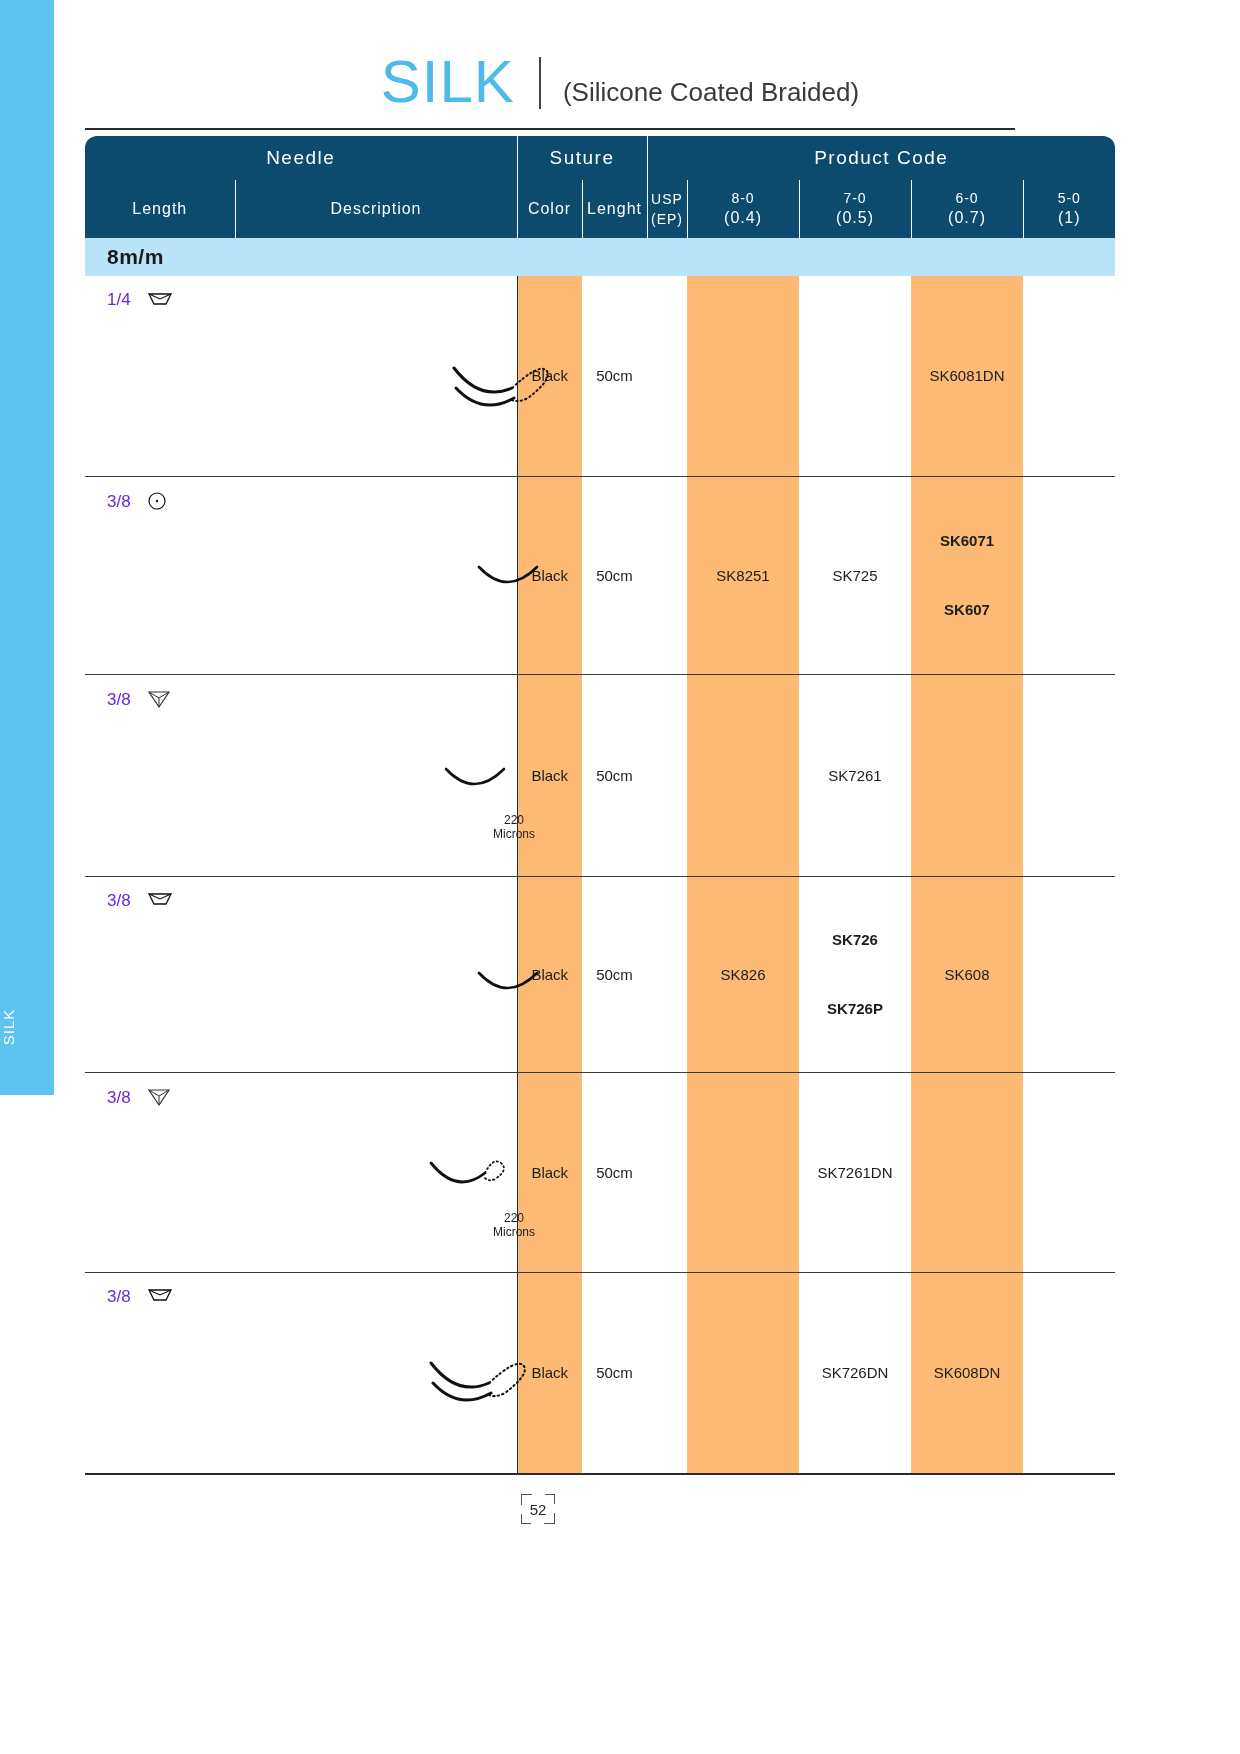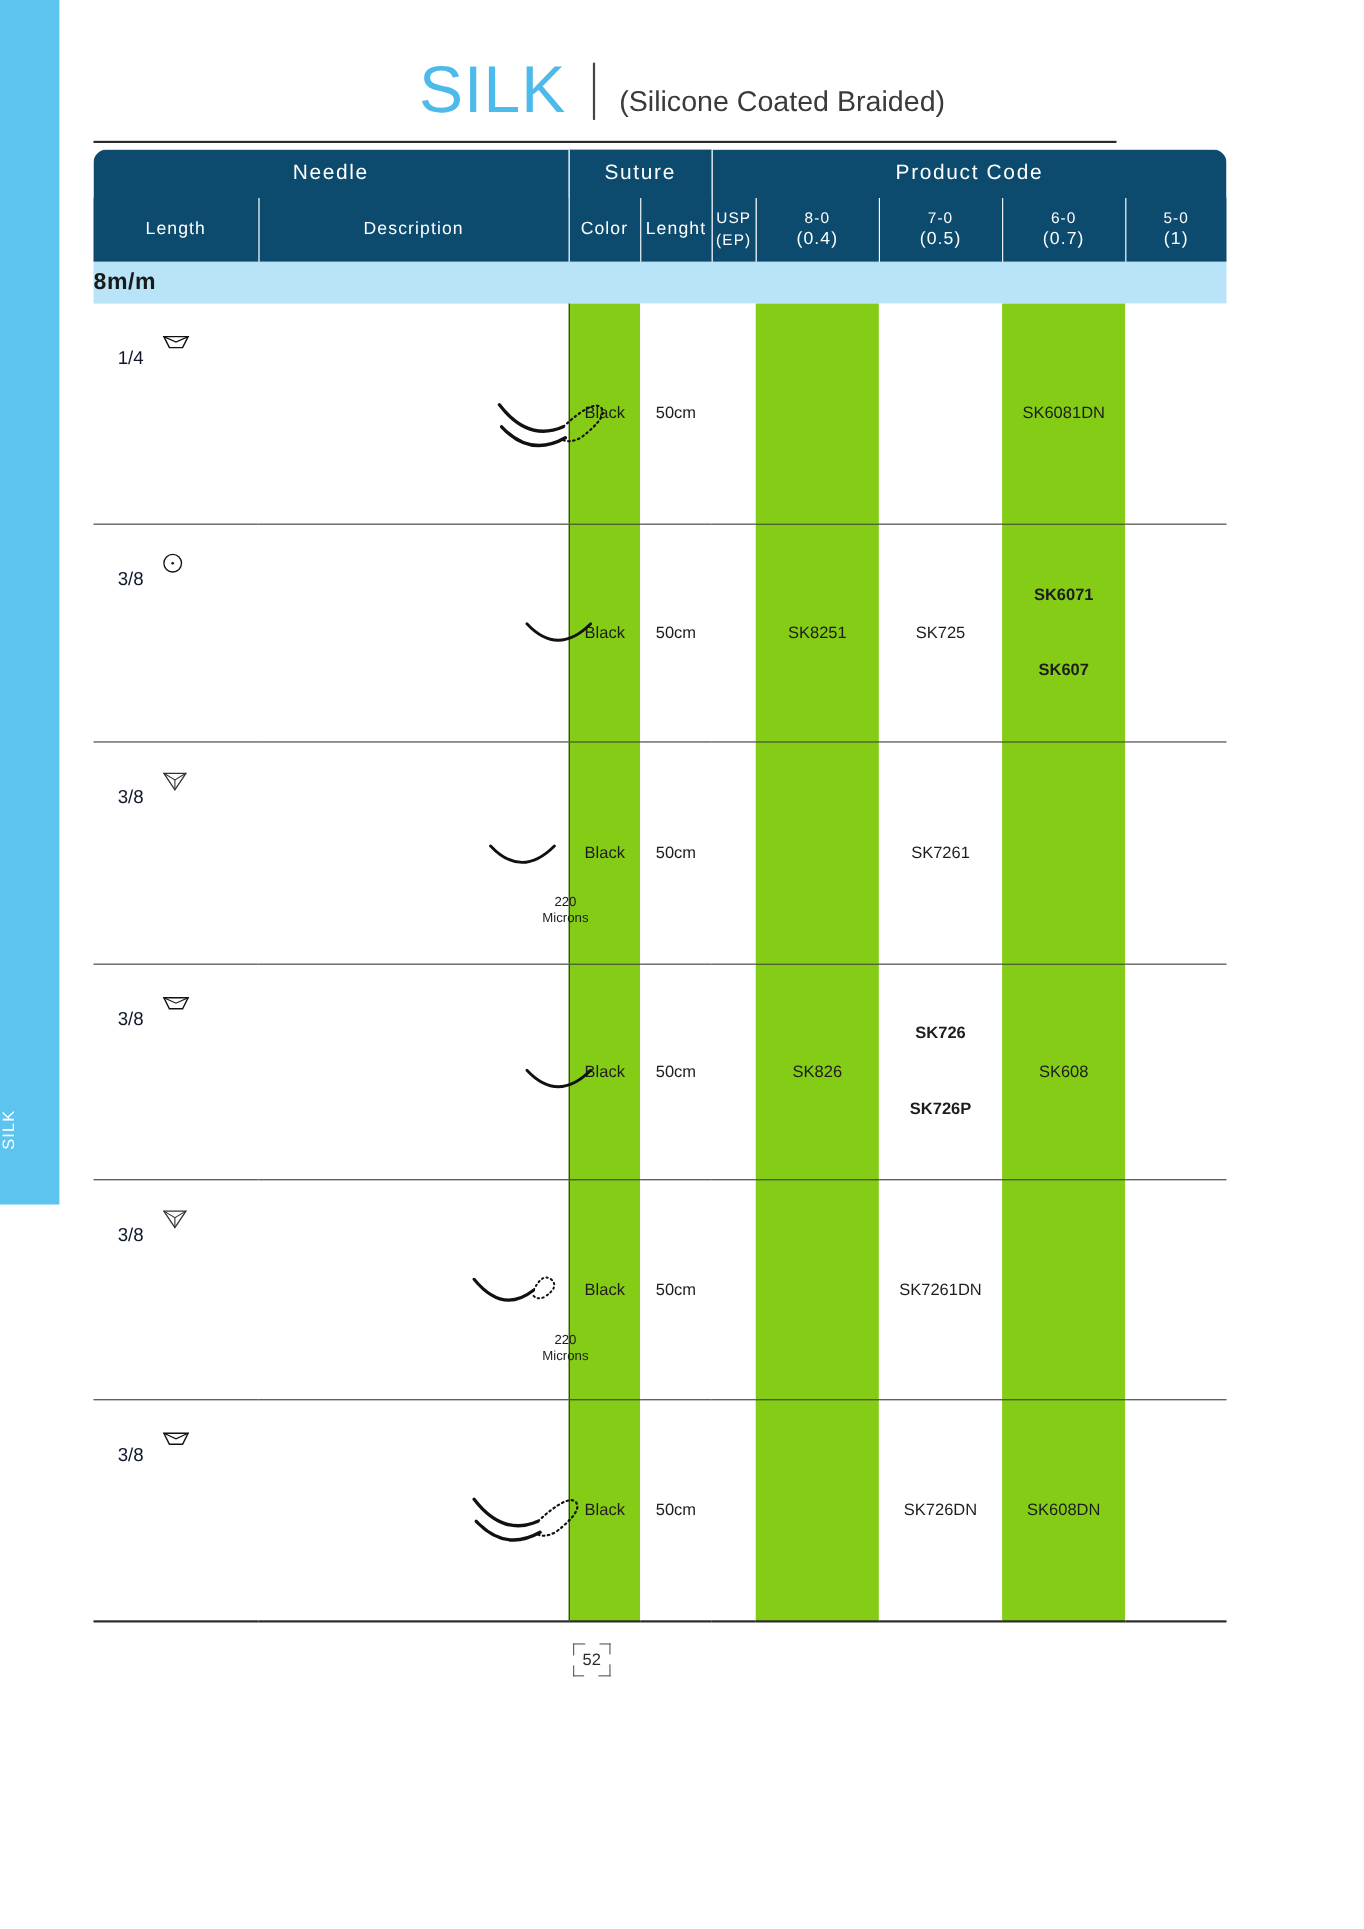--- a/index.html
+++ b/index.html
@@ -72,37 +72,37 @@
     vertical-align: middle; line-height: 1.25;
   }
   .hdr-sub td:last-child { border-right: none; }
   .hdr-sub .big { font-size: 14px; display: block; }
   .hdr-sub .sml { font-size: 16px; display: block; }
   .hdr-sub .usp { font-size: 14px; line-height: 1.2; }
 
   .sect td {
     background: #b9e4f7; height: 38px;
     font-size: 21px; font-weight: bold; color: #1a1a1a;
-    letter-spacing: .5px;
+    padding-left: 22px; letter-spacing: .5px;
   }
 
   .row td {
     border-bottom: 1px solid #3a3a3a;
     font-size: 15px; color: #1d1d1d;
     text-align: center; vertical-align: middle;
   }
   .row:last-child td { border-bottom: 2px solid #2b2b2b; }
 
-  .cell-shade { background: #84cc16; }
+  .cell-shade { background: #fdba74; }
   .cell-plain { background: #ffffff; }
   .vline { border-left: 1px solid #2b2b2b; }
 
   .len-cell { position: relative; text-align: left !important; padding-left: 22px; }
   .len-inner { display: flex; align-items: center; gap: 16px; position: absolute; top: 14px; left: 22px; }
-  .len-txt { font-size: 17px; color: #0f172a; margin-top: 26px; }
+  .len-txt { font-size: 17px; color: #6d28d9; }
 
   .desc-cell { position: relative; }
   .desc-art { position: absolute; left: 0; top: 0; width: 100%; height: 100%; }
   .micron-lbl {
     position: absolute; font-size: 12px; color: #1d1d1d; margin-top: 44px;
   }
 
   .code-multi { display: flex; flex-direction: column; justify-content: center; height: 100%; }
   .code-multi span { display: block; font-weight: bold; }
   .gap-lg { height: 52px; }

